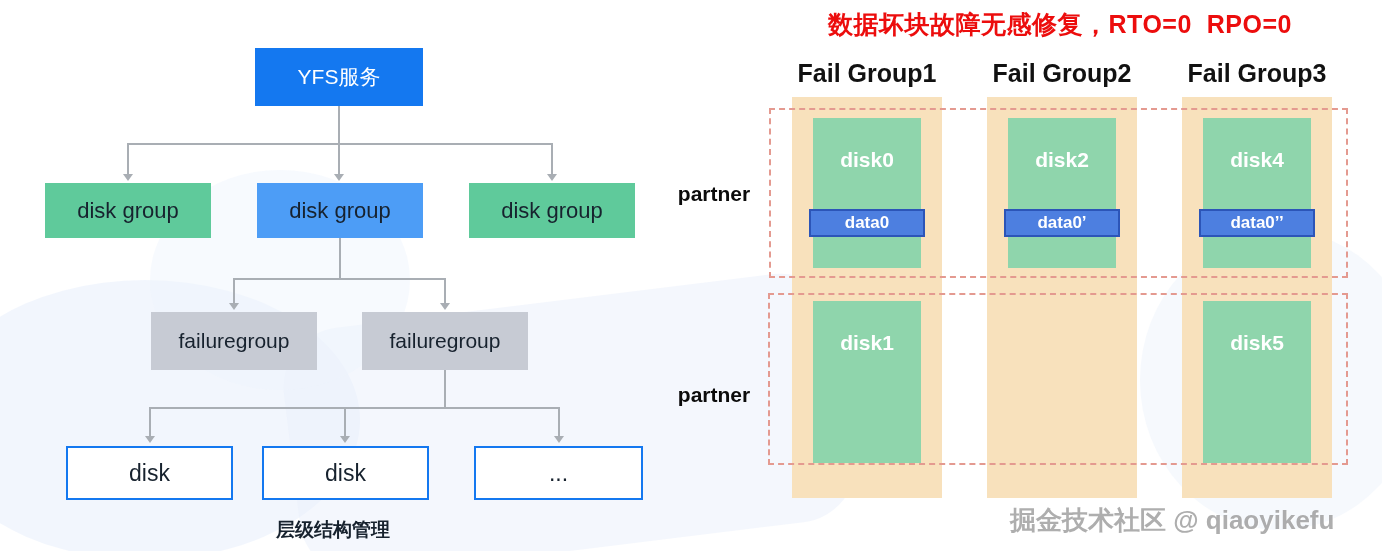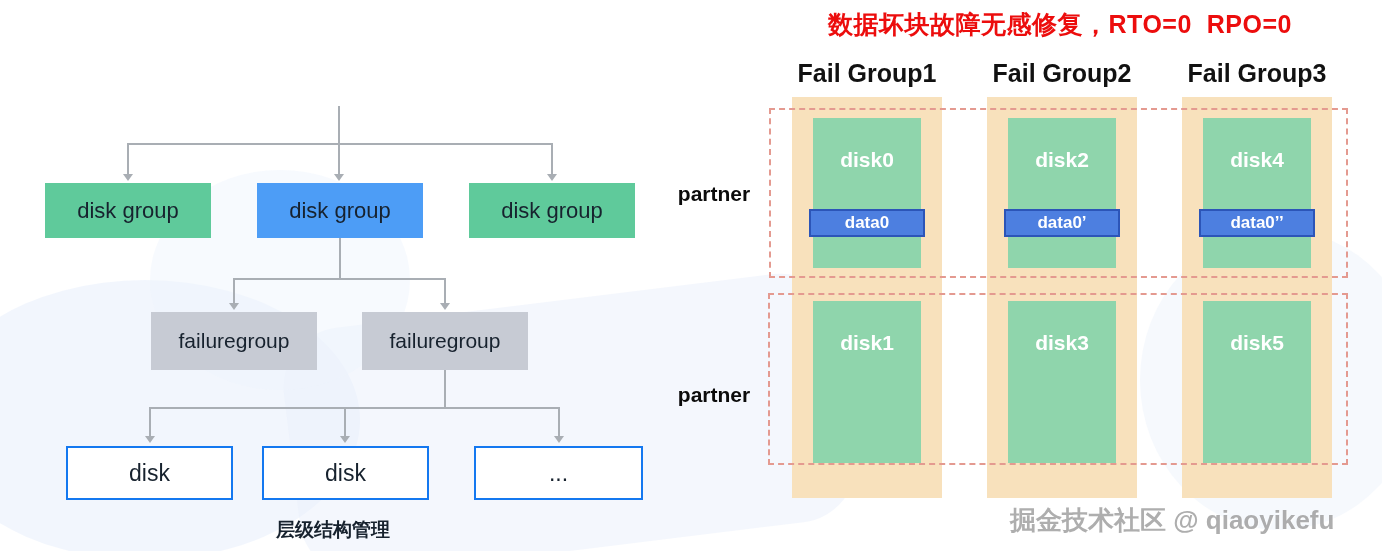--- a/index.html
+++ b/index.html
@@ -82,20 +82,21 @@
 
 <div class="stage">
 
   <div class="bg-blob blob1"></div>
   <div class="bg-blob blob2"></div>
   <div class="bg-blob blob3"></div>
   <div class="bg-blob blob4"></div>
 
   <div class="layer">
 
+    <div class="node yfs">YFS服务</div>
 
     <div class="v-line" style="left:338px;top:106px;height:37px;"></div>
     <div class="h-line" style="left:127px;top:143px;width:425px;"></div>
     <div class="v-line" style="left:127px;top:143px;height:32px;"></div>
     <div class="v-line" style="left:338px;top:143px;height:32px;"></div>
     <div class="v-line" style="left:551px;top:143px;height:32px;"></div>
     <div class="arrow-down" style="left:123px;top:174px;"></div>
     <div class="arrow-down" style="left:334px;top:174px;"></div>
     <div class="arrow-down" style="left:547px;top:174px;"></div>
 
@@ -148,23 +149,20 @@
       <div class="gdisk gbot">
         <span class="dlabel">disk1</span>
       </div>
     </div>
 
     <div class="ocol ocol2">
       <div class="gdisk gtop">
         <span class="dlabel">disk2</span>
       </div>
       <div class="databar">data0’</div>
-      <div class="gdisk gbot">
-        <span class="dlabel">disk3</span>
-      </div>
     </div>
 
     <div class="ocol ocol3">
       <div class="gdisk gtop">
         <span class="dlabel">disk4</span>
       </div>
       <div class="databar">data0’’</div>
       <div class="gdisk gbot">
         <span class="dlabel">disk5</span>
       </div>

